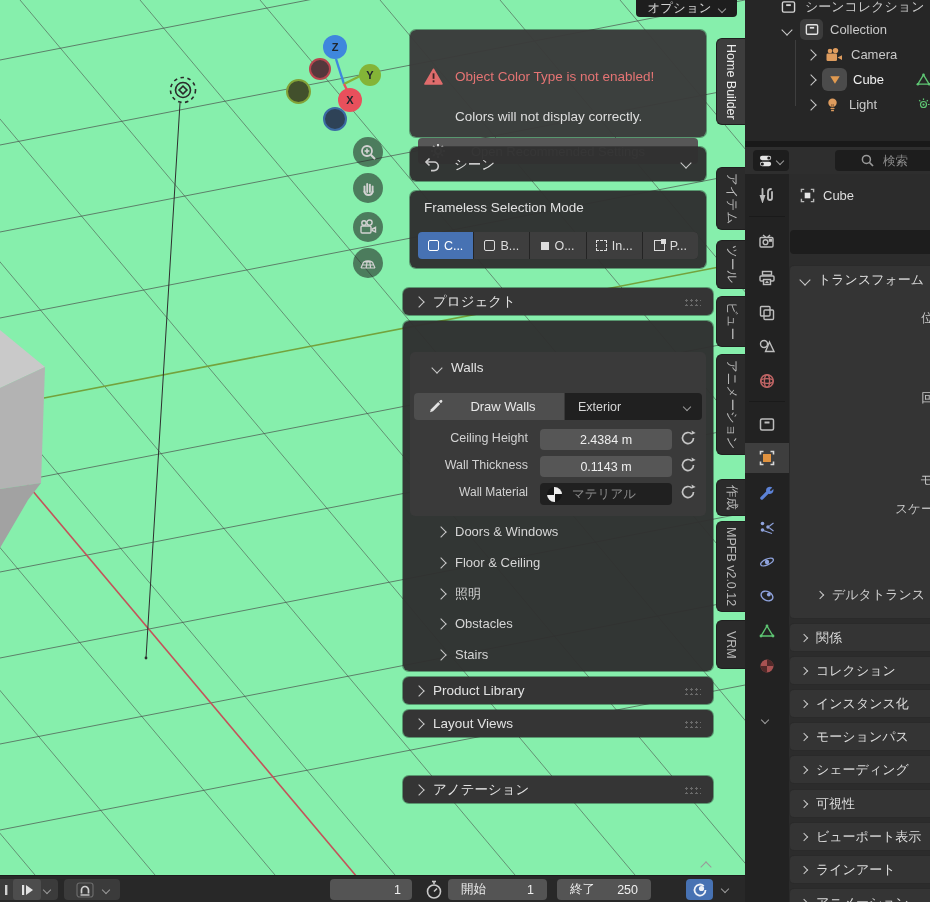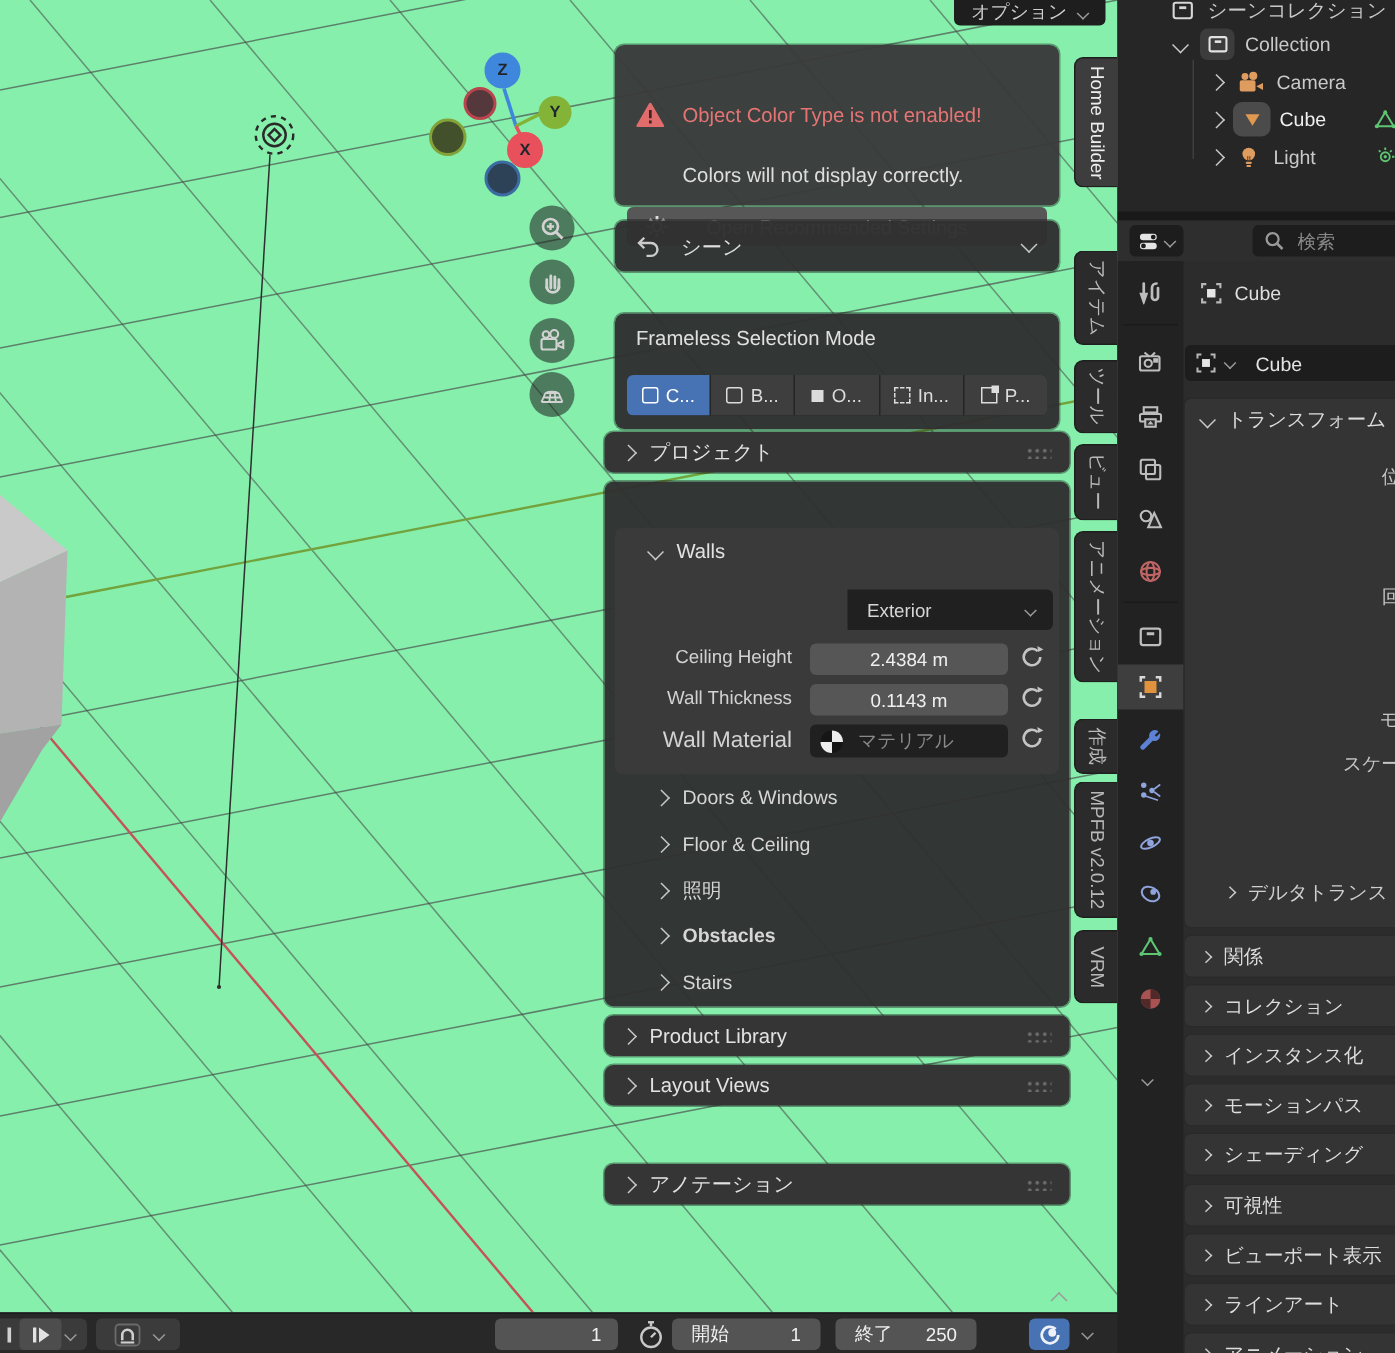--- a/index.html
+++ b/index.html
@@ -1,20 +1,20 @@
 <!DOCTYPE html>
 <html><head>
 <meta charset="utf-8">
 <style>
   html,body{margin:0;padding:0;background:#1d1d1d;}
   body{width:930px;height:902px;position:relative;overflow:hidden;
        font-family:"Liberation Sans","DejaVu Sans",sans-serif;color:#d6d6d6;font-size:13px;
        -webkit-font-smoothing:antialiased;}
   .abs{position:absolute;}
-  .row{display:flex;align-items:center;}
+  .row{display:flex;align-items:center;justify-content:flex-end;}
   
   #viewport{left:0;top:0;width:745px;height:875px;background:#86efac;overflow:hidden;}
   
   .chv{display:inline-block;width:7px;height:7px;border-right:1.7px solid #c9c9c9;border-bottom:1.7px solid #c9c9c9;transform:rotate(45deg);flex:none;}
   .chv.r{transform:rotate(-45deg);}
   .chv.u{transform:rotate(-135deg);}
   .chv.dim{border-color:#9a9a9a;}
   .chv.sm{width:5px;height:5px;border-width:1.5px;}
   .dots{width:17px;height:8px;flex:none;background-image:radial-gradient(circle,#7c7c7c 1px,transparent 1.4px);background-size:5px 5px;opacity:.75;}
   
@@ -191,21 +191,21 @@
     <svg style="position:absolute;left:14px;top:10px;" width="17" height="15" viewBox="0 0 17 15">
         <g fill="none" stroke="#cccccc" stroke-width="1.6">
           <path d="M5.5 1.5 L2 5 L5.5 8.5"></path>
           <path d="M2.4 5 H10 a4.3 4.3 0 0 1 0 8.6 H7"></path>
         </g>
       </svg>
     <span style="position:absolute;left:44px;top:9px;font-size:13.5px;color:#e0e0e0;">シーン</span>
     <span class="chv" style="position:absolute;right:16px;top:12px;"></span>
   </div>
 
-  <div class="pbox" style="left:410px;top:209px;width:296px;height:77px;">
+  <div class="pbox" style="left:410px;top:191px;width:296px;height:77px;">
     <div style="position:absolute;left:14px;top:9px;font-size:13.5px;color:#e0e0e0;">Frameless Selection Mode</div>
     <div class="seg">
       <div class="active">
           <span class="ic-cube"></span>
           <span>C...</span>
         </div>
       <div>
           <span class="ic-cube"></span>
           <span>B...</span>
         </div>
@@ -233,20 +233,27 @@
   </div>
 
   <div class="pbox" style="left:403px;top:321px;width:310px;height:350px;">
 
     <div style="position:absolute;left:7px;top:31px;width:296px;height:164px;background:#3a3a3a;border-radius:5px;">
       <div class="row" style="position:absolute;left:23px;top:8px;gap:10px;">
         <span class="chv"></span>
         <span style="font-size:13.5px;color:#e2e2e2;">Walls</span>
       </div>
 
+      <div class="btn" style="position:absolute;left:4px;top:41px;width:150px;height:27px;border-radius:4px 0 0 4px;background:#4e4e4e;gap:0;">
+        <svg style="position:absolute;left:14px;" width="15" height="15" viewBox="0 0 15 15">
+            <path d="M2 13.2 L3 10.2 L10.2 3 L12.2 5 L5 12.2 Z" fill="#e2e2e2"></path>
+            <path d="M10.9 2.3 L12.9 4.3 L14.1 3.1 a1.35 1.35 0 0 0 -1.9-1.9 Z" fill="#e2e2e2"></path>
+          </svg>
+        <span style="margin-left:28px;">Draw Walls</span>
+      </div>
       <div class="darkfield" style="position:absolute;left:155px;top:41px;width:137px;height:27px;border-radius:0 4px 4px 0;padding-left:13px;box-sizing:border-box;">
         <span>Exterior</span>
         <span class="chv sm dim" style="position:absolute;right:12px;"></span>
       </div>
 
       <div style="position:absolute;left:0;top:79px;width:118px;text-align:right;color:#d2d2d2;font-size:12.5px;">Ceiling Height</div>
       <div class="field" style="position:absolute;left:130px;top:77px;width:132px;height:21px;">
           <span>2.4384 m</span>
         </div>
       <svg style="position:absolute;left:270px;top:78px;" width="16" height="16" viewBox="0 0 16 16">
@@ -256,21 +263,21 @@
 
       <div style="position:absolute;left:0;top:106px;width:118px;text-align:right;color:#d2d2d2;font-size:12.5px;">Wall Thickness</div>
       <div class="field" style="position:absolute;left:130px;top:104px;width:132px;height:21px;">
           <span>0.1143 m</span>
         </div>
       <svg style="position:absolute;left:270px;top:105px;" width="16" height="16" viewBox="0 0 16 16">
           <path d="M13.5 8 a5.5 5.5 0 1 1 -1.7-3.95" fill="none" stroke="#c4c4c4" stroke-width="1.7"></path>
           <path d="M11.6 0.6 L12 4.6 L15.6 3 Z" fill="#c4c4c4"></path>
         </svg>
 
-      <div style="position:absolute;left:0;top:133px;width:118px;text-align:right;color:#d2d2d2;font-size:15px;">Wall Material</div>
+      <div style="position:absolute;left:0;top:133px;width:118px;text-align:right;color:#d2d2d2;font-size:12px;">Wall Material</div>
       <div class="darkfield" style="position:absolute;left:130px;top:131px;width:132px;height:22px;gap:8px;padding-left:7px;box-sizing:border-box;">
         <span style="width:15px;height:15px;border-radius:50%;flex:none;background:conic-gradient(#ededed 0 90deg,#161616 90deg 180deg,#ededed 180deg 270deg,#161616 270deg 360deg);"></span>
         <input style="width: 86px;" placeholder="マテリアル">
       </div>
       <svg style="position:absolute;left:270px;top:132px;" width="16" height="16" viewBox="0 0 16 16">
           <path d="M13.5 8 a5.5 5.5 0 1 1 -1.7-3.95" fill="none" stroke="#c4c4c4" stroke-width="1.7"></path>
           <path d="M11.6 0.6 L12 4.6 L15.6 3 Z" fill="#c4c4c4"></path>
         </svg>
     </div>
 
@@ -279,21 +286,21 @@
         <span>Doors &amp; Windows</span>
       </div>
     <div class="row" style="position:absolute;left:34px;top:234px;gap:10px;">
         <span class="chv r"></span>
         <span>Floor &amp; Ceiling</span>
       </div>
     <div class="row" style="position:absolute;left:34px;top:264px;gap:10px;">
         <span class="chv r"></span>
         <span>照明</span>
       </div>
-    <div class="row" style="position:absolute;left:34px;top:295px;gap:10px;font-weight:bold;">
+    <div class="row" style="position:absolute;left:34px;top:295px;gap:10px;">
         <span class="chv r"></span>
         <span>Obstacles</span>
       </div>
     <div class="row" style="position:absolute;left:34px;top:326px;gap:10px;">
         <span class="chv r"></span>
         <span>Stairs</span>
       </div>
   </div>
 
   <div class="pbox" style="left:403px;top:677px;width:310px;height:27px;background:#353535;">

